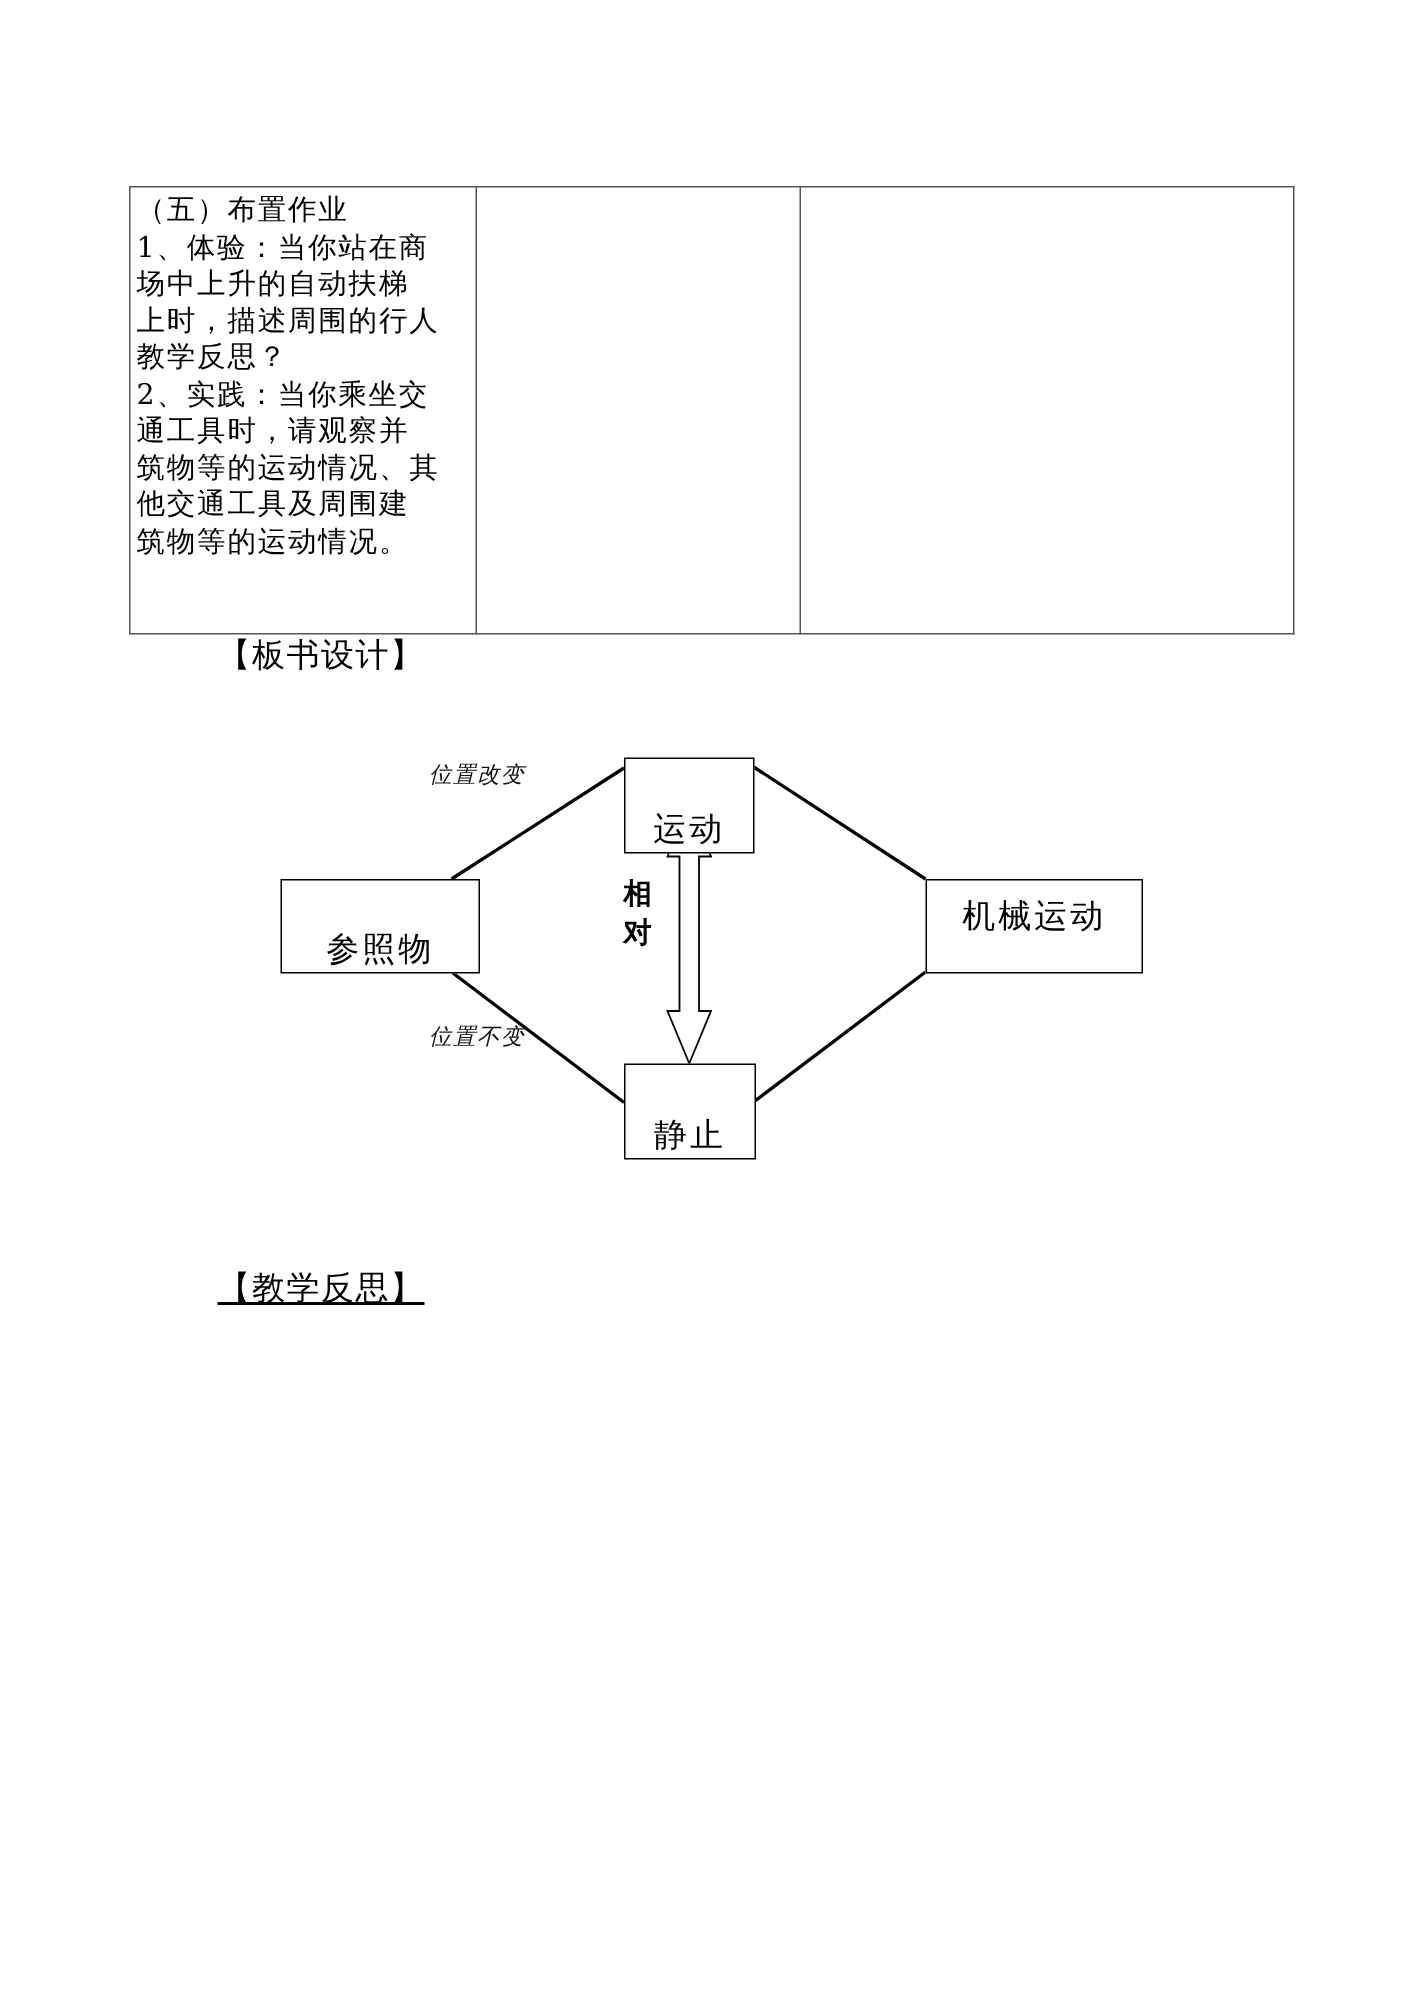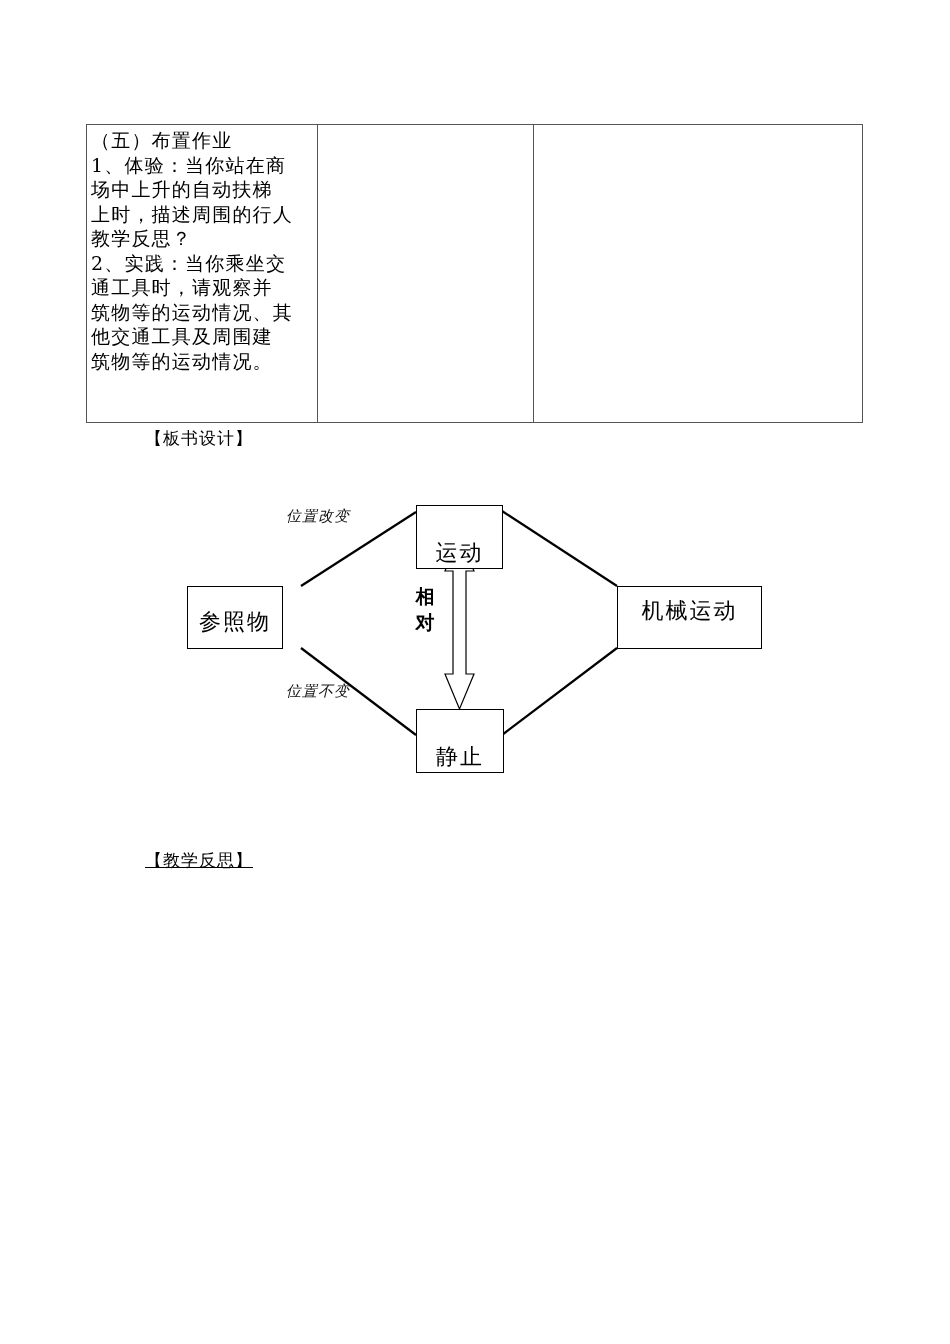--- a/index.html
+++ b/index.html
@@ -36,21 +36,21 @@
       padding: 3px 6px 0 4px;
       font-size: 19px;
       line-height: 24.5px;
       letter-spacing: 1.2px;
       word-break: break-all;
     }
     .cell-line { display: block; white-space: nowrap; }
 
     .section-heading {
       position: absolute;
-      font-size: 17px;
+      font-size: 22px;
       line-height: 24px;
       white-space: nowrap;
       letter-spacing: 1px;
     }
     #heading-board { left: 145px; top: 426px; }
     #heading-reflection { left: 145px; top: 848px; text-decoration: underline; }
 
     .diagram {
       position: absolute;
       left: 0;
@@ -68,21 +68,21 @@
       box-sizing: border-box;
       display: flex;
       align-items: center;
       justify-content: center;
       font-size: 22px;
       letter-spacing: 2px;
       white-space: nowrap;
       pointer-events: auto;
     }
     #box-motion   { left: 416px; top: 473px; width: 87px;  height: 64px; align-items: flex-end; padding-top: 8px; margin-top: 32px; }
-    #box-ref      { left: 187px; top: 586px; width: 96px; height: 63px; align-items: center; padding-top: 9px; }
+    #box-ref      { left: 187px; top: 586px; width: 133px; height: 63px; align-items: flex-end; padding-top: 9px; }
     #box-mech     { left: 617px; top: 586px; width: 145px; height: 63px; align-items: flex-start; padding-top: 9px; }
     #box-rest     { left: 416px; top: 709px; width: 88px;  height: 64px; align-items: flex-end; padding-top: 10px; }
 
     .edge-label {
       position: absolute;
       font-size: 15px;
       letter-spacing: 1px;
       white-space: nowrap;
       color: #111;
       font-style: italic;

